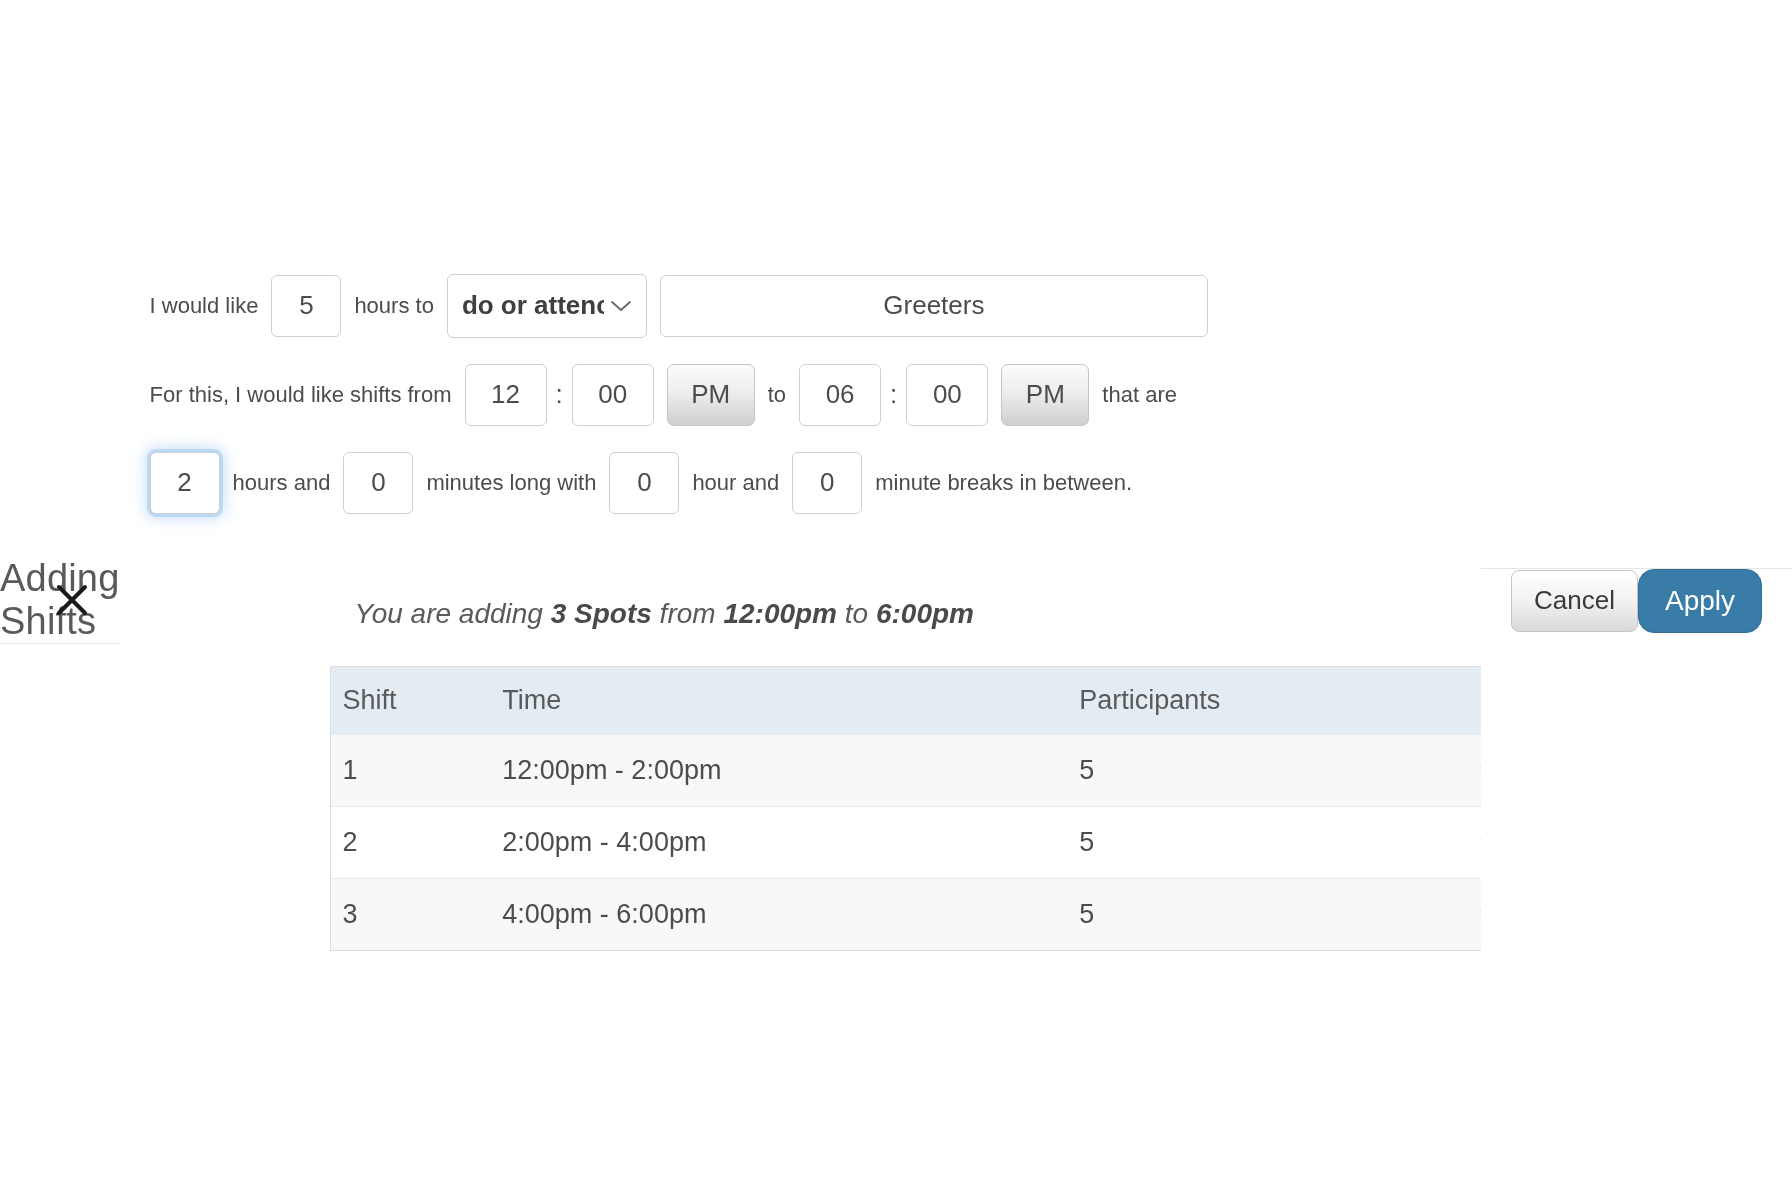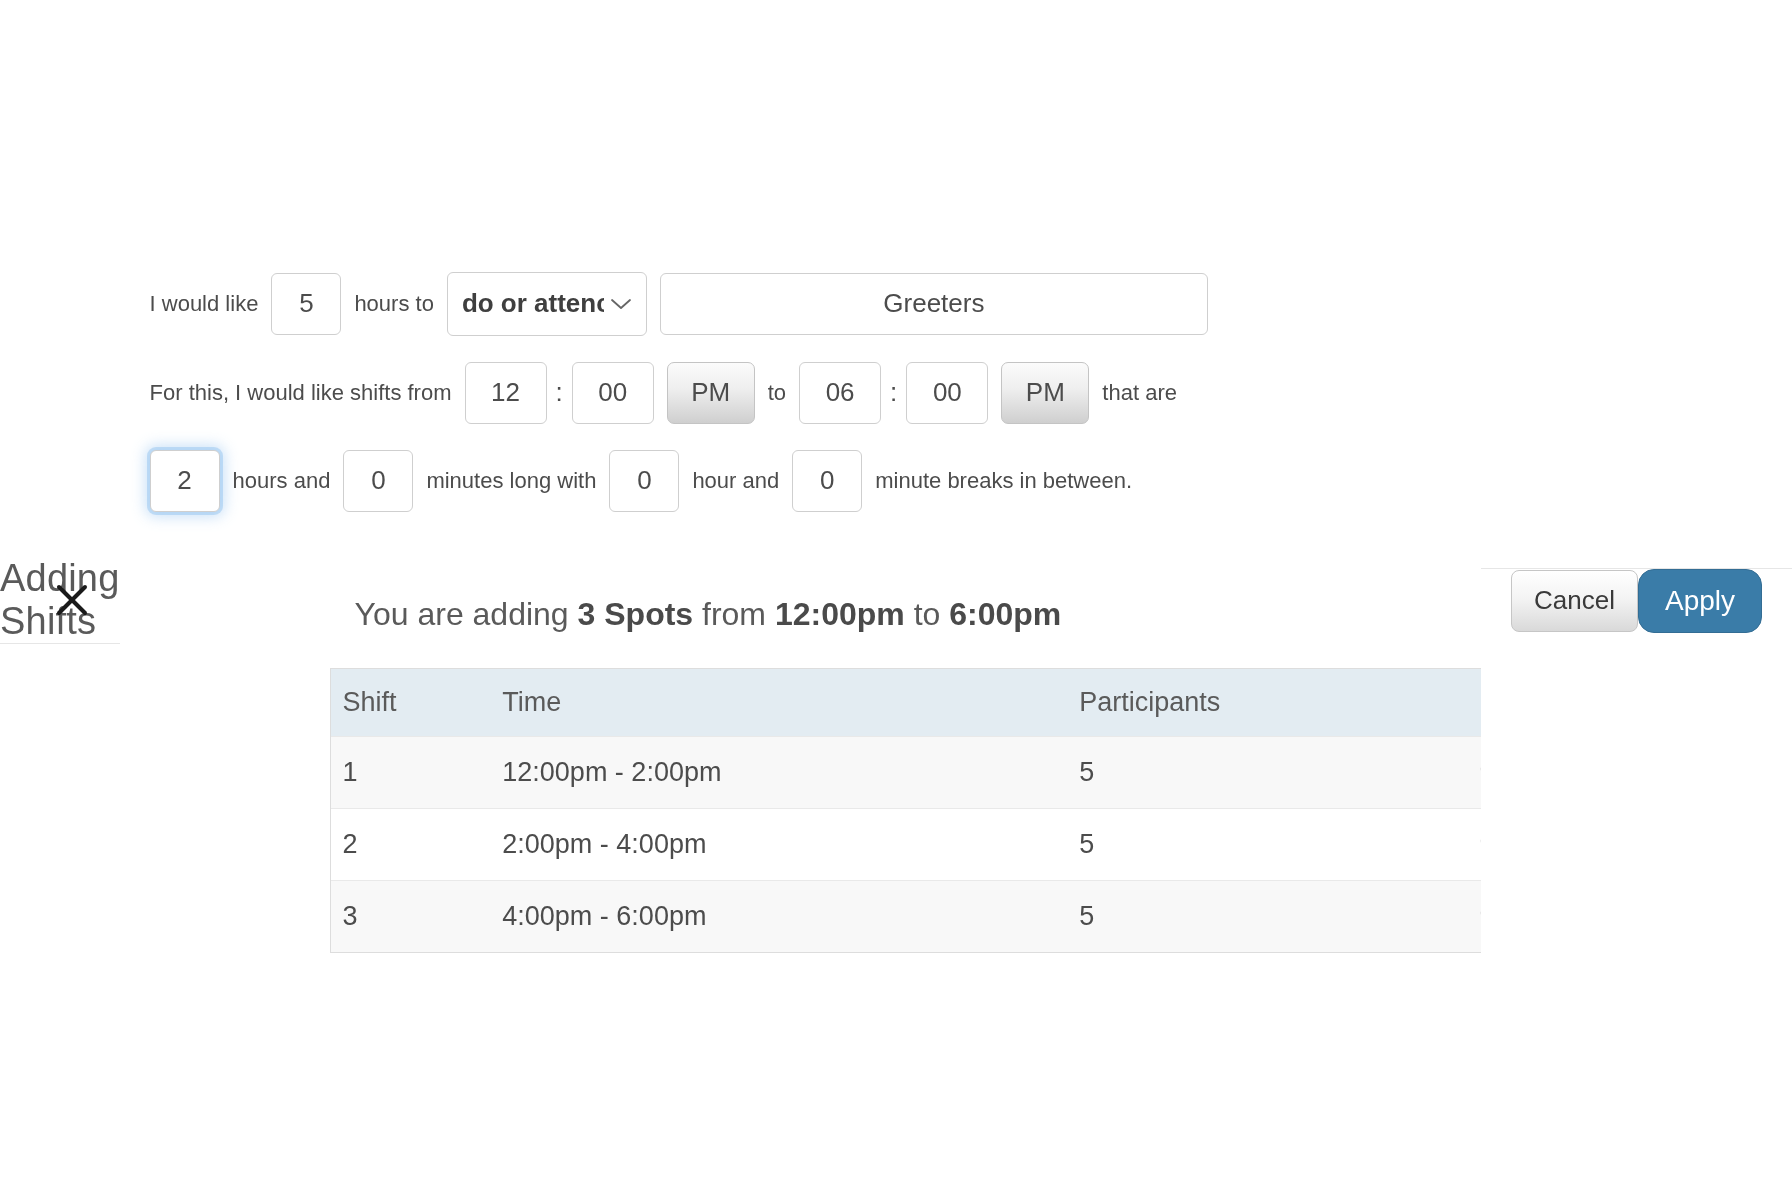--- a/index.html
+++ b/index.html
@@ -113,21 +113,22 @@
   .colon {
     font-size: 26px;
     color: #4c4c4c;
     margin: 0 9px;
   }
 
   
   .summary {
     margin-top: 86px;
     margin-left: 205px;
-    font-size: 32px;
+    font-size: 28px;
+    font-style: italic;
     color: #5a5a5a;
     line-height: 1;
   }
   .summary b { font-weight: 700; color: #4a4a4a; }
 
   
   .table-wrap {
     margin-top: 38px;
     margin-left: 180px;
     width: 1212px;

